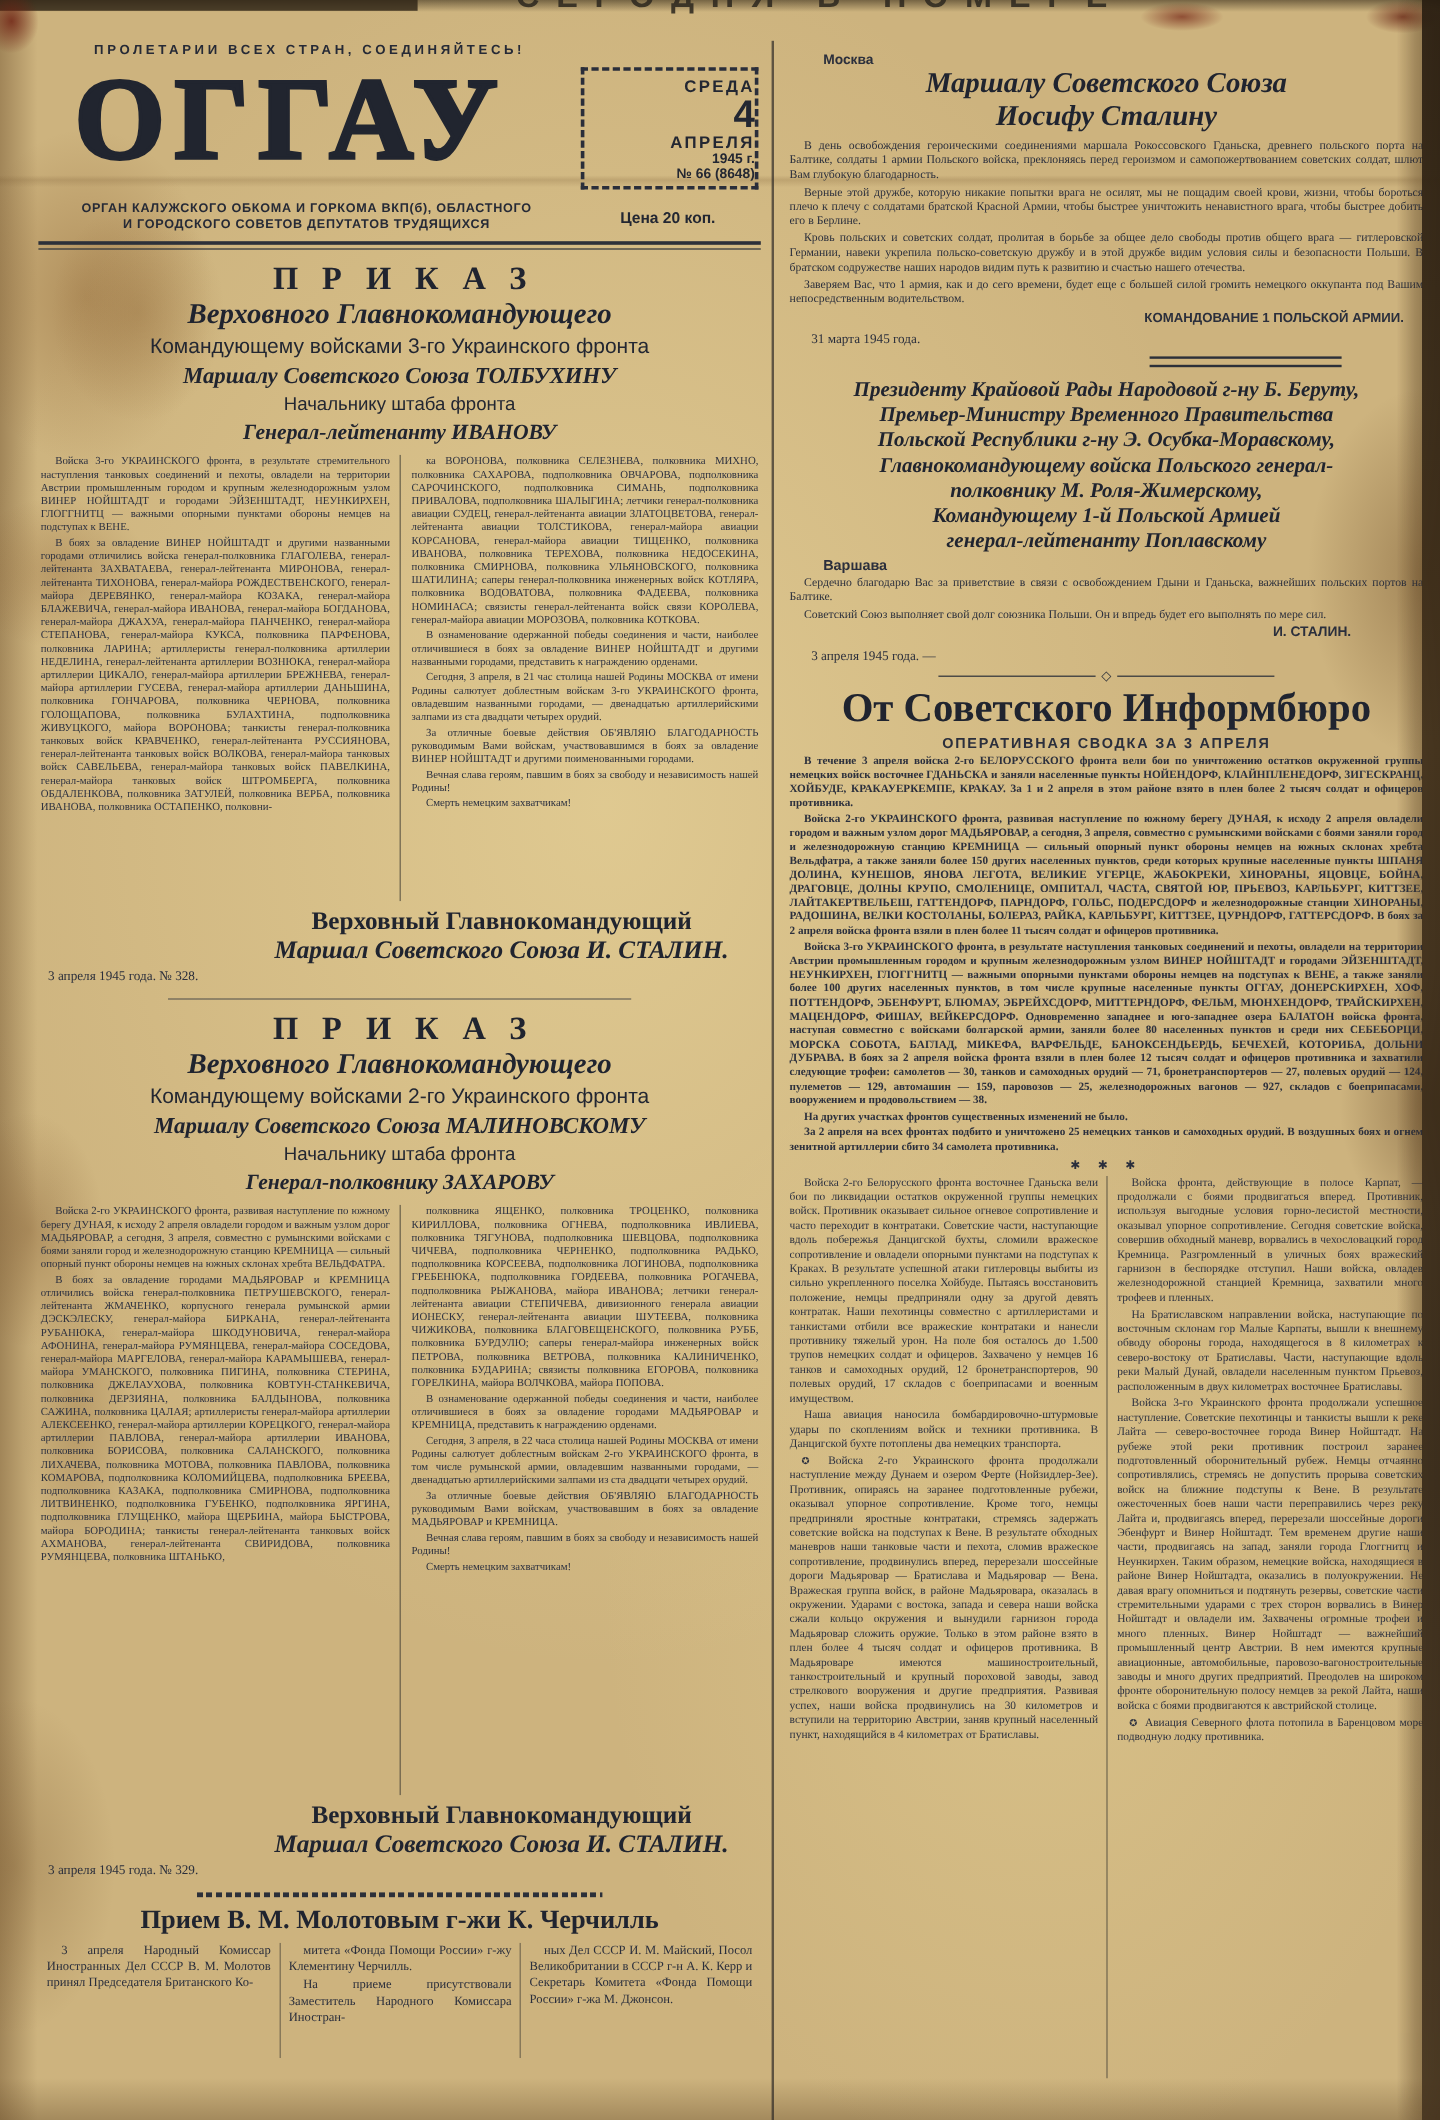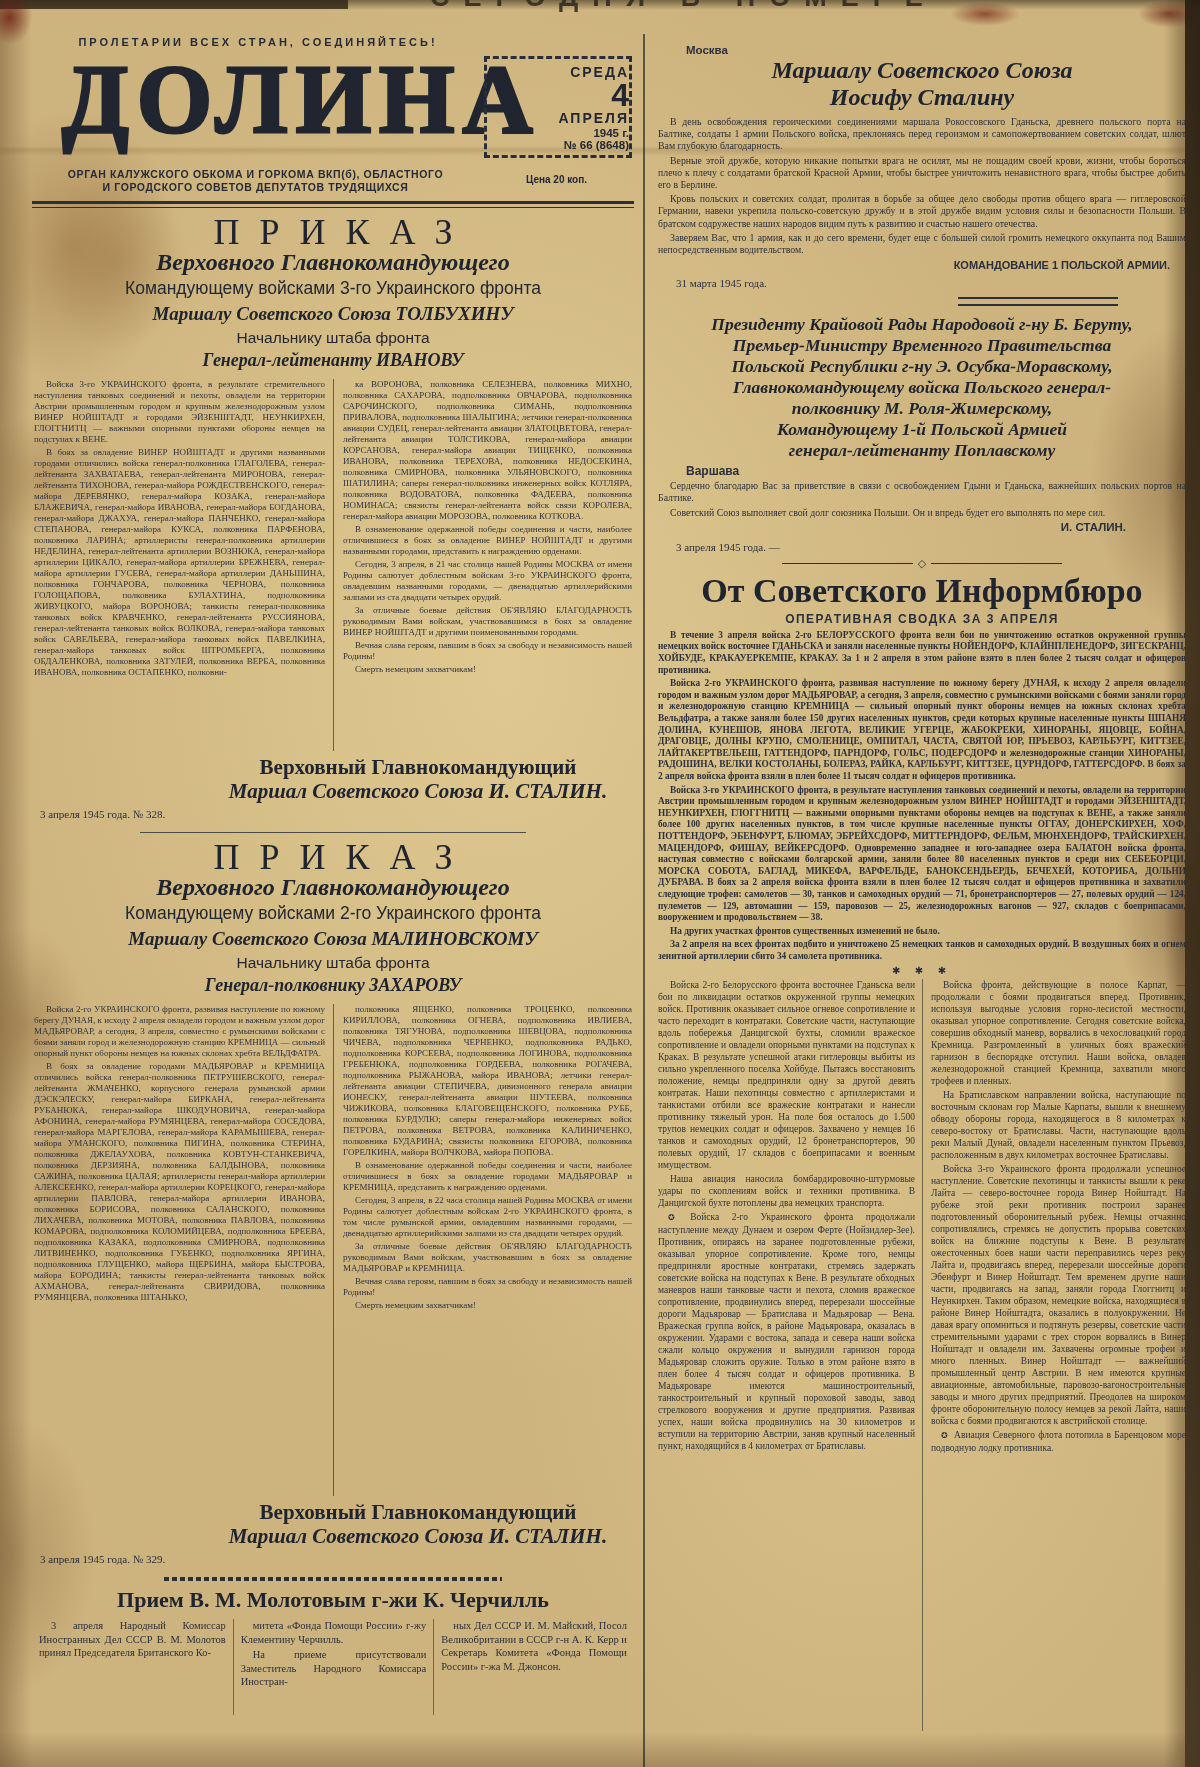--- a/index.html
+++ b/index.html
@@ -48,25 +48,25 @@
     text-align:right;font-family:"Liberation Sans",sans-serif;color:#232732;padding-top:5px;box-sizing:border-box;}
   .db-weekday{font-weight:bold;font-size:14px;letter-spacing:2px;}
   .db-day{font-weight:bold;font-size:32px;line-height:30px;}
   .db-month{font-weight:bold;font-size:14px;letter-spacing:2px;}
   .db-year{font-weight:bold;font-size:11.5px;margin-top:1px;}
   .db-issue{font-weight:bold;font-size:11.5px;}
   .organ-row{display:flex;margin-top:4px;}
   .organ{width:447px;text-align:center;font-family:"Liberation Sans",sans-serif;font-weight:bold;
     font-size:10.5px;line-height:13px;letter-spacing:.6px;color:#262a36;}
   .price{width:155px;text-align:center;font-family:"Liberation Sans",sans-serif;font-weight:bold;
-    font-size:10px;padding-top:6px;color:#232732;}
+    font-size:13px;padding-top:6px;color:#232732;}
   .double-rule{margin-top:7px;border-top:3.5px solid #2c3039;border-bottom:1.5px solid #2c3039;height:3px;}
   
   .order{text-align:center;margin-top:8px;}
-  .o-kicker{font-weight:normal;font-size:36px;letter-spacing:20px;text-indent:20px;color:#20242f;line-height:32px;}
+  .o-kicker{font-weight:bold;font-size:27px;letter-spacing:20px;text-indent:20px;color:#20242f;line-height:32px;}
   .o-sub1{font-weight:bold;font-style:italic;font-size:24px;line-height:28px;color:#20242f;}
   .o-sub2{font-family:"Liberation Sans",sans-serif;font-size:17.5px;line-height:25px;color:#232732;}
   .o-sub3{font-weight:bold;font-style:italic;font-size:19px;line-height:25px;color:#20242f;}
   .o-sub4{font-family:"Liberation Sans",sans-serif;font-size:15.5px;line-height:23px;color:#232732;}
   .o-sub5{font-weight:bold;font-style:italic;font-size:18px;line-height:23px;color:#20242f;}
   .cols2{display:flex;margin-top:7px;overflow:hidden;text-align:justify;}
   .h1{height:372px;}
   .h2{height:492px;}
   .col{width:50%;box-sizing:border-box;padding:0 8px 0 2px;font-size:9px;line-height:11px;color:#2e3240;}
   .col + .col{border-left:1.5px solid rgba(45,45,42,.65);padding:0 2px 0 9px;}
@@ -124,21 +124,21 @@
   <div class="stain s-red3"></div>
   <div class="stain s-br1"></div>
   <div class="stain s-br2"></div>
   <div class="vrule-main"></div>
 
   <div class="lh">
 
     <header class="masthead">
       <div class="slogan">ПРОЛЕТАРИИ ВСЕХ СТРАН, СОЕДИНЯЙТЕСЬ!</div>
       <div class="mast-row">
-        <div class="nameplate">ДОЛИНА</div>
+        <div class="nameplate">ОГГАУ</div>
         <div class="datebox">
           <div class="db-weekday">СРЕДА</div>
           <div class="db-day">4</div>
           <div class="db-month">АПРЕЛЯ</div>
           <div class="db-year">1945 г.</div>
           <div class="db-issue">№ 66 (8648)</div>
         </div>
       </div>
       <div class="organ-row">
         <div class="organ">

